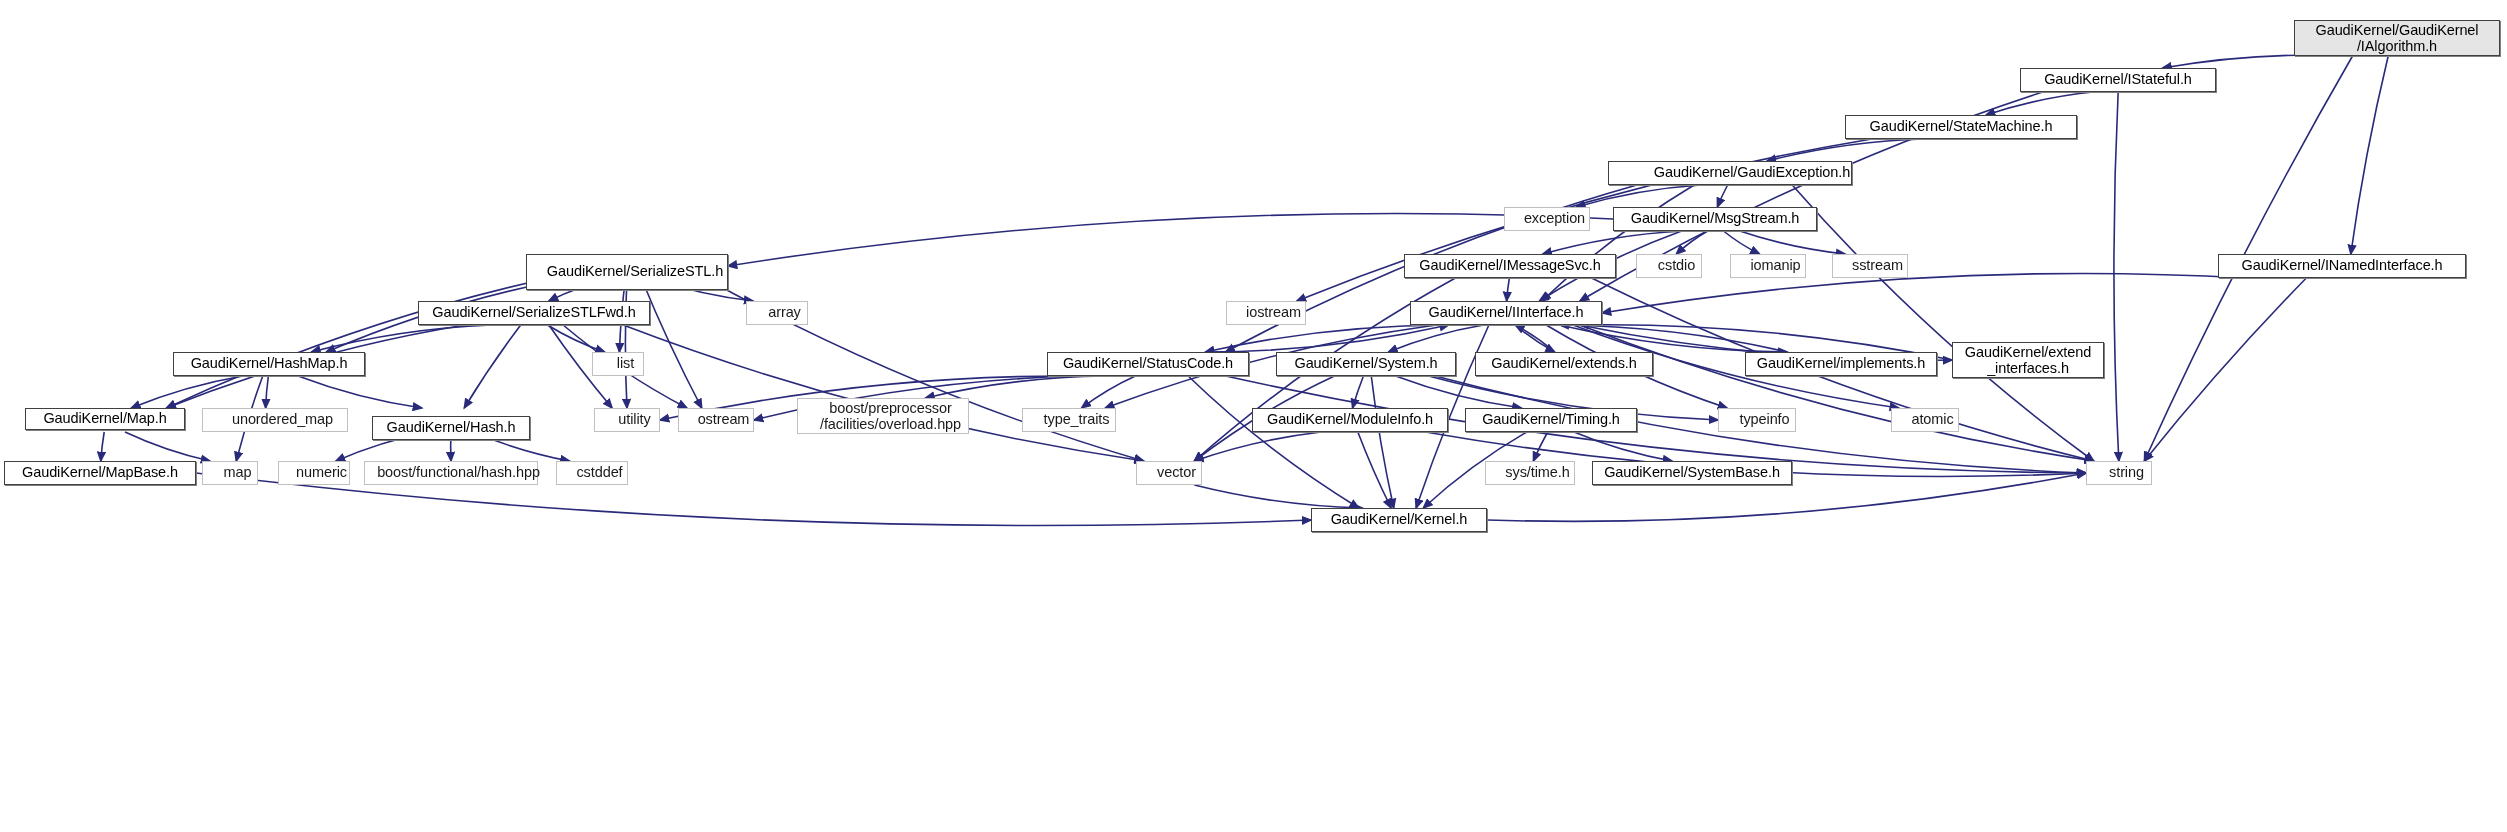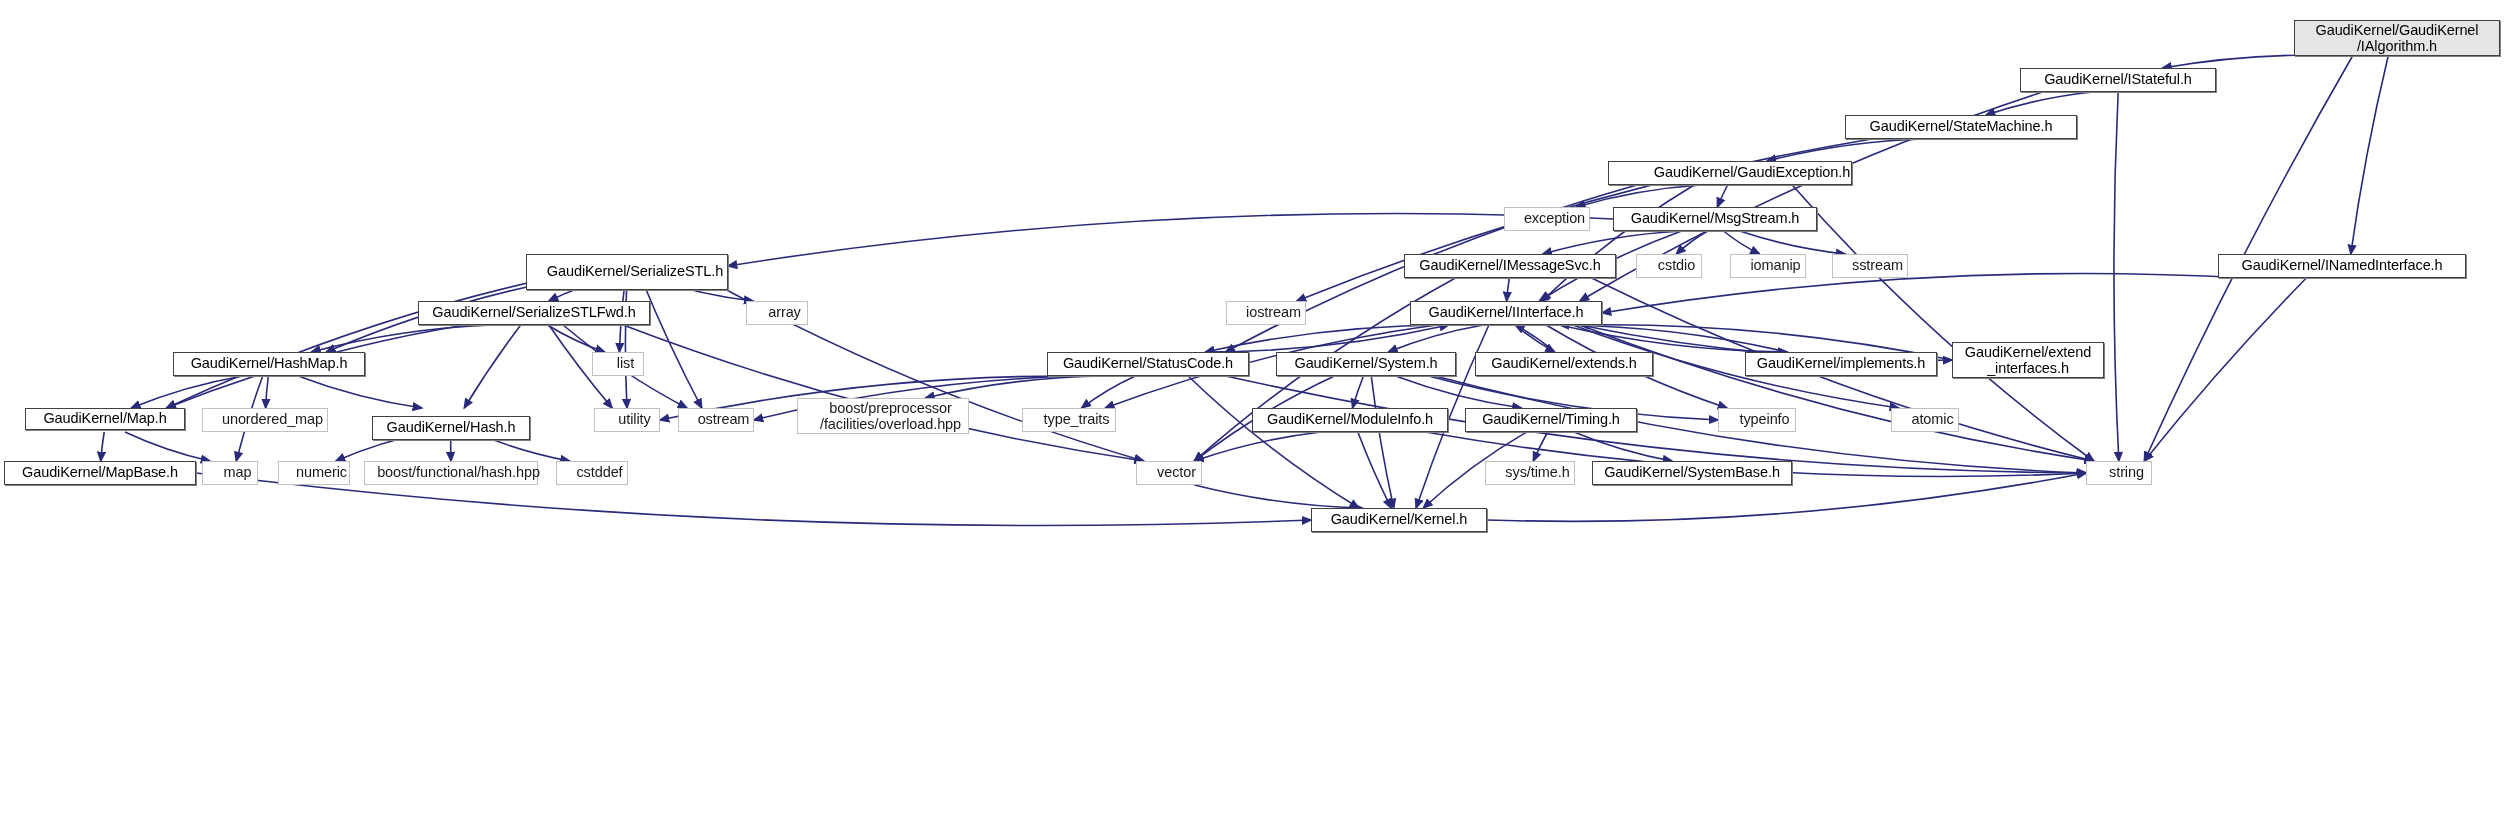--- a/index.html
+++ b/index.html
@@ -149,21 +149,21 @@
     <div class="node system" style="left: 746px; top: 301px; width: 62px; height: 24px;">array</div>
     <div class="node project" style="left: 173px; top: 352px; width: 192px; height: 24px; text-align: right;">GaudiKernel/HashMap.h</div>
     <div class="node system" style="left: 592px; top: 352px; width: 52px; height: 24px;">list</div>
     <div class="node project" style="left: 1047px; top: 352px; width: 202px; height: 24px;">GaudiKernel/StatusCode.h</div>
     <div class="node project" style="left: 1276px; top: 352px; width: 180px; height: 24px;">GaudiKernel/System.h</div>
     <div class="node project" style="left: 1475px; top: 352px; width: 178px; height: 24px;">GaudiKernel/extends.h</div>
     <div class="node project" style="left: 1745px; top: 352px; width: 192px; height: 24px;">GaudiKernel/implements.h</div>
     <div class="node project two-line" style="left: 1952px; top: 342px; width: 152px; height: 36px;">GaudiKernel/extend
 _interfaces.h</div>
     <div class="node project" style="left: 25px; top: 408px; width: 160px; height: 22px;">GaudiKernel/Map.h</div>
-    <div class="node system" style="left: 202px; top: 408px; width: 126px; height: 24px;">unordered_map</div>
+    <div class="node system" style="left: 202px; top: 408px; width: 146px; height: 24px;">unordered_map</div>
     <div class="node project" style="left: 372px; top: 408px; width: 158px; height: 24px; margin-top: 8px;">GaudiKernel/Hash.h</div>
     <div class="node system" style="left: 594px; top: 408px; width: 66px; height: 24px;">utility</div>
     <div class="node system" style="left: 678px; top: 408px; width: 76px; height: 24px;">ostream</div>
     <div class="node system two-line" style="left: 797px; top: 398px; width: 172px; height: 36px;">boost/preprocessor
 /facilities/overload.hpp</div>
     <div class="node system" style="left: 1022px; top: 408px; width: 94px; height: 24px;">type_traits</div>
     <div class="node project" style="left: 1252px; top: 408px; width: 196px; height: 24px;">GaudiKernel/ModuleInfo.h</div>
     <div class="node project" style="left: 1465px; top: 408px; width: 172px; height: 24px;">GaudiKernel/Timing.h</div>
     <div class="node system" style="left: 1718px; top: 408px; width: 78px; height: 24px;">typeinfo</div>
     <div class="node system" style="left: 1891px; top: 408px; width: 68px; height: 24px;">atomic</div>

